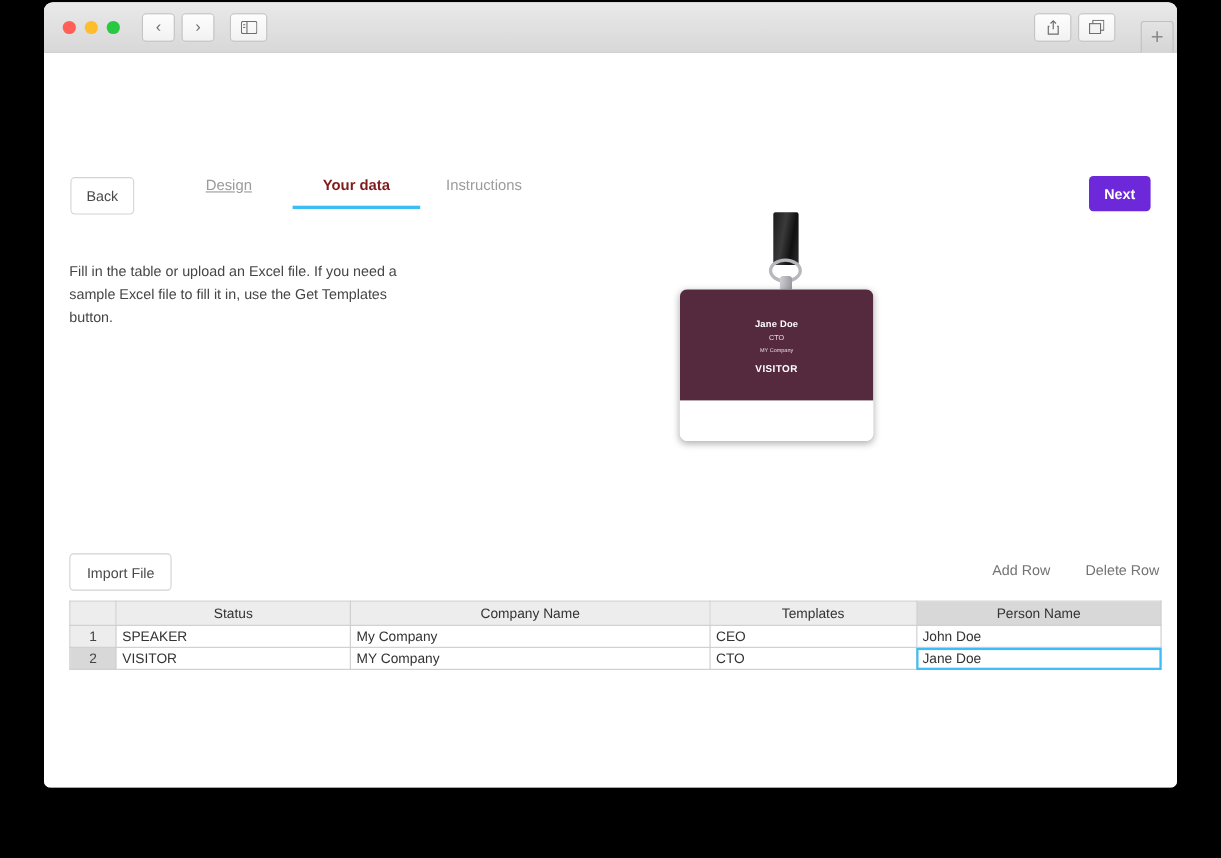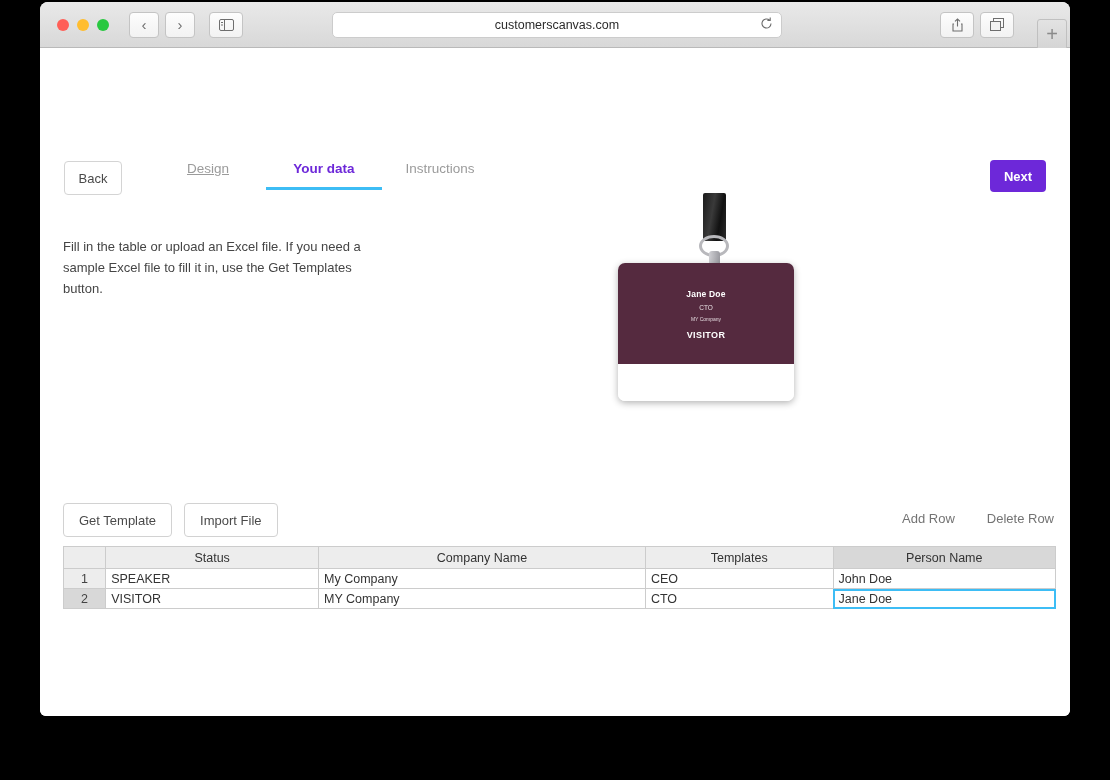--- a/index.html
+++ b/index.html
@@ -90,21 +90,21 @@
 
   .tabs { position: absolute; left: 110px; top: 113px; display: flex; }
   .tab {
     font-size: 13.5px;
     color: #9b9b9b;
     padding: 0 0 14px 0;
     text-align: center;
     position: relative;
   }
   .tab.t1 { width: 116px; text-decoration: underline; }
-  .tab.t2 { width: 116px; color: #6d28d9; font-weight: bold; }
+  .tab.t2 { width: 116px; color: #7f1d1d; font-weight: bold; }
   .tab.t3 { width: 116px; }
   .tab.t2::after {
     content: "";
     position: absolute; left: 0; right: 0; bottom: 0;
     height: 3px; background: #3dbdf5;
   }
 
   .nextbtn {
     position: absolute; right: 24px; top: 112px;
     width: 56px; height: 32px;
@@ -239,29 +239,20 @@
     </div>
     <div class="tbtn wide" style="margin-right:10px">
       <svg width="15" height="12" viewBox="0 0 15 12">
         <rect x="0.5" y="0.5" width="14" height="11" rx="1.5" fill="none" stroke="#6e6e6e"></rect>
         <line x1="5.5" y1="0.5" x2="5.5" y2="11.5" stroke="#6e6e6e"></line>
         <line x1="2" y1="3.5" x2="4" y2="3.5" stroke="#6e6e6e"></line>
         <line x1="2" y1="6" x2="4" y2="6" stroke="#6e6e6e"></line>
       </svg>
     </div>
 
-    <div class="urlwrap">
-      <span class="urltext">customerscanvas.com</span>
-      <span class="reload">
-        <svg width="13" height="13" viewBox="0 0 13 13">
-          <path d="M11 6.5a4.5 4.5 0 1 1-1.4-3.25" fill="none" stroke="#6b6b6b" stroke-width="1.1"></path>
-          <path d="M10.2 0.6 L10.2 3.4 L7.4 3.4" fill="none" stroke="#6b6b6b" stroke-width="1.1"></path>
-        </svg>
-      </span>
-    </div>
 
     <div class="rightbtns">
       <div class="tbtn wide">
         <svg width="13" height="14" viewBox="0 0 13 14">
           <path d="M6.5 1 L6.5 8.5" stroke="#6e6e6e" stroke-width="1.1" fill="none"></path>
           <path d="M4 3.4 L6.5 1 L9 3.4" stroke="#6e6e6e" stroke-width="1.1" fill="none"></path>
           <path d="M3 6 L2 6 L2 13 L11 13 L11 6 L10 6" stroke="#6e6e6e" stroke-width="1.1" fill="none"></path>
         </svg>
       </div>
       <div class="tbtn wide">
@@ -300,21 +291,20 @@
         <div class="card-pos">CTO</div>
         <div class="card-co">MY Company</div>
         <div class="card-status">VISITOR</div>
         <svg class="skyline" viewBox="0 0 176 45" preserveAspectRatio="none">
           <path fill="#ffffff" d="M0,45 L176,45 L176,26 L173,26 L173,22 L170,22 L170,27 L166,27 L166,24 L163,24 L163,28 L160,28 L160,25 L157,25 L157,29 L154,29 L154,23 L151,23 L151,28 L148,28 L148,25 L145,25 L145,29 L142,29 L142,26 L139,26 L139,22 L136,22 L136,28 L133,28 L133,24 L130,24 L130,29 L127,29 L127,20 L124,20 L124,28 L121,28 L121,25 L118,25 L118,29 L115,29 L115,23 L112,23 L112,10 L109,10 L109,28 L106,28 L106,24 L103,24 L103,29 L100,29 L100,26 L97,26 L97,21 L94,21 L94,28 L91,28 L91,25 L88,25 L88,29 L85,29 L85,22 L82,22 L82,27 L79,27 L79,24 L76,24 L76,29 L73,29 L73,19 L70,19 L70,27 L67,27 L67,23 L64,23 L64,29 L61,29 L61,26 L58,26 L58,14 L55,14 L55,28 L52,28 L52,21 L49,21 L49,27 L46,27 L46,24 L43,24 L43,29 L40,29 L40,18 L37,18 L37,28 L34,28 L34,25 L31,25 L31,29 L28,29 L28,23 L25,23 L25,28 L22,28 L22,26 L19,26 L19,29 L16,29 L16,24 L13,24 L13,30 L10,30 L10,27 L7,27 L7,30 L4,30 L4,28 L0,28 Z"></path>
         </svg>
       </div>
     </div>
 
     <div class="tbar">
-      <div class="obtn">Get Template</div>
       <div class="obtn">Import File</div>
     </div>
     <div class="rowops">
       <div class="lnk">Add Row</div>
       <div class="lnk">Delete Row</div>
     </div>
 
     <table class="grid">
       <thead>
         <tr>

